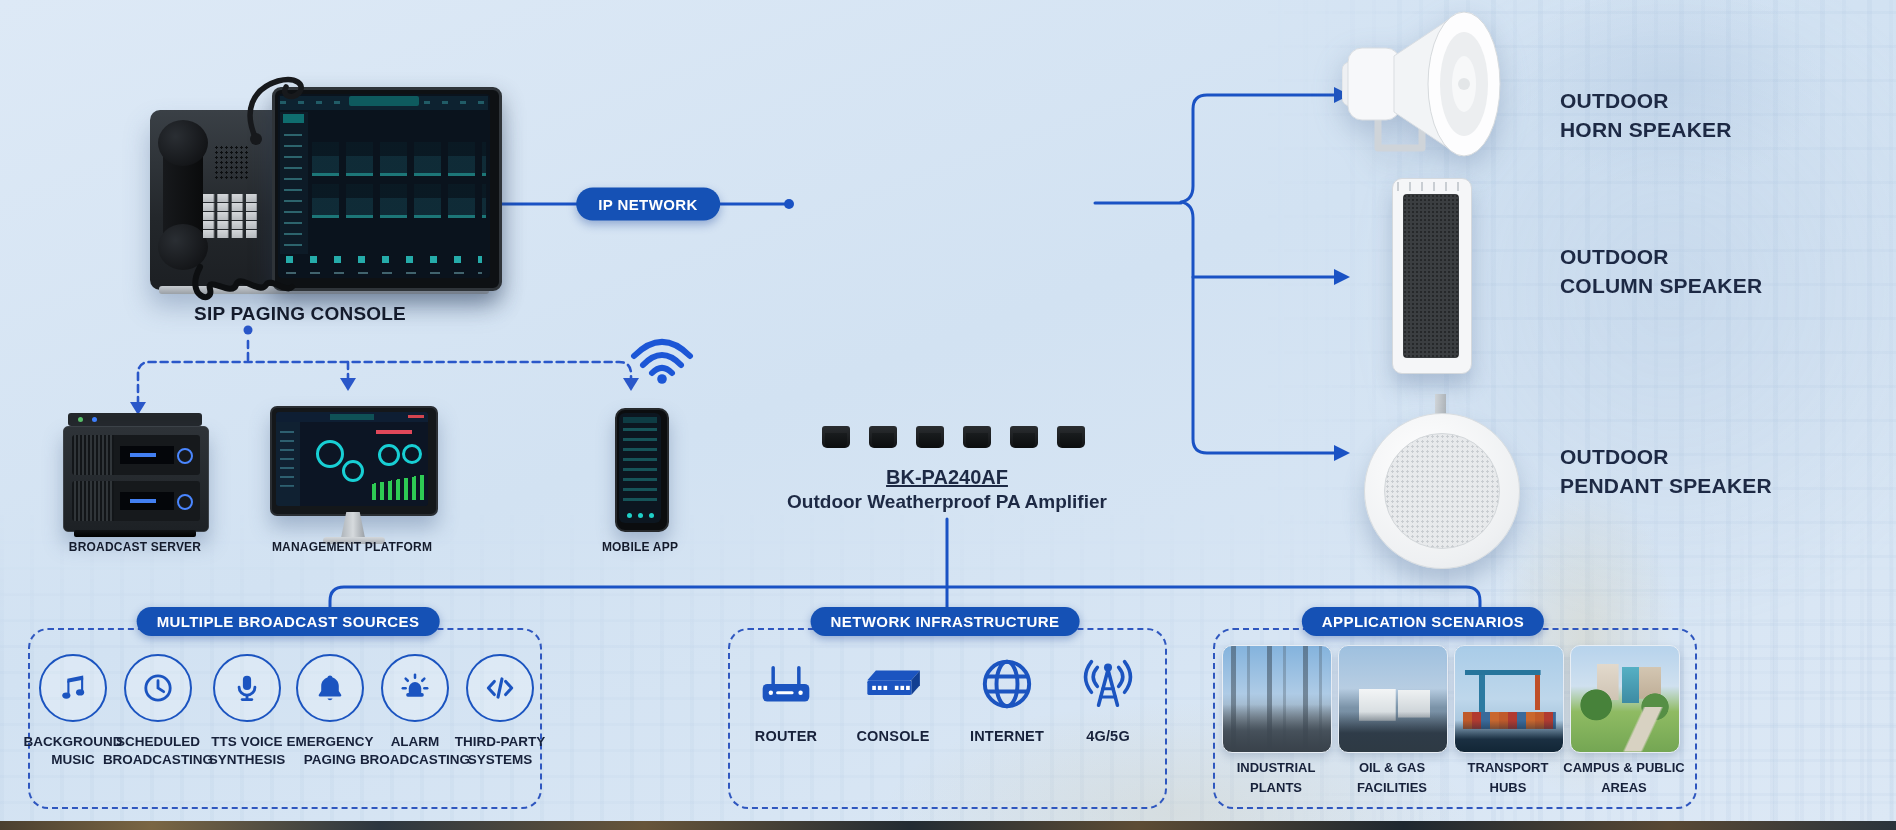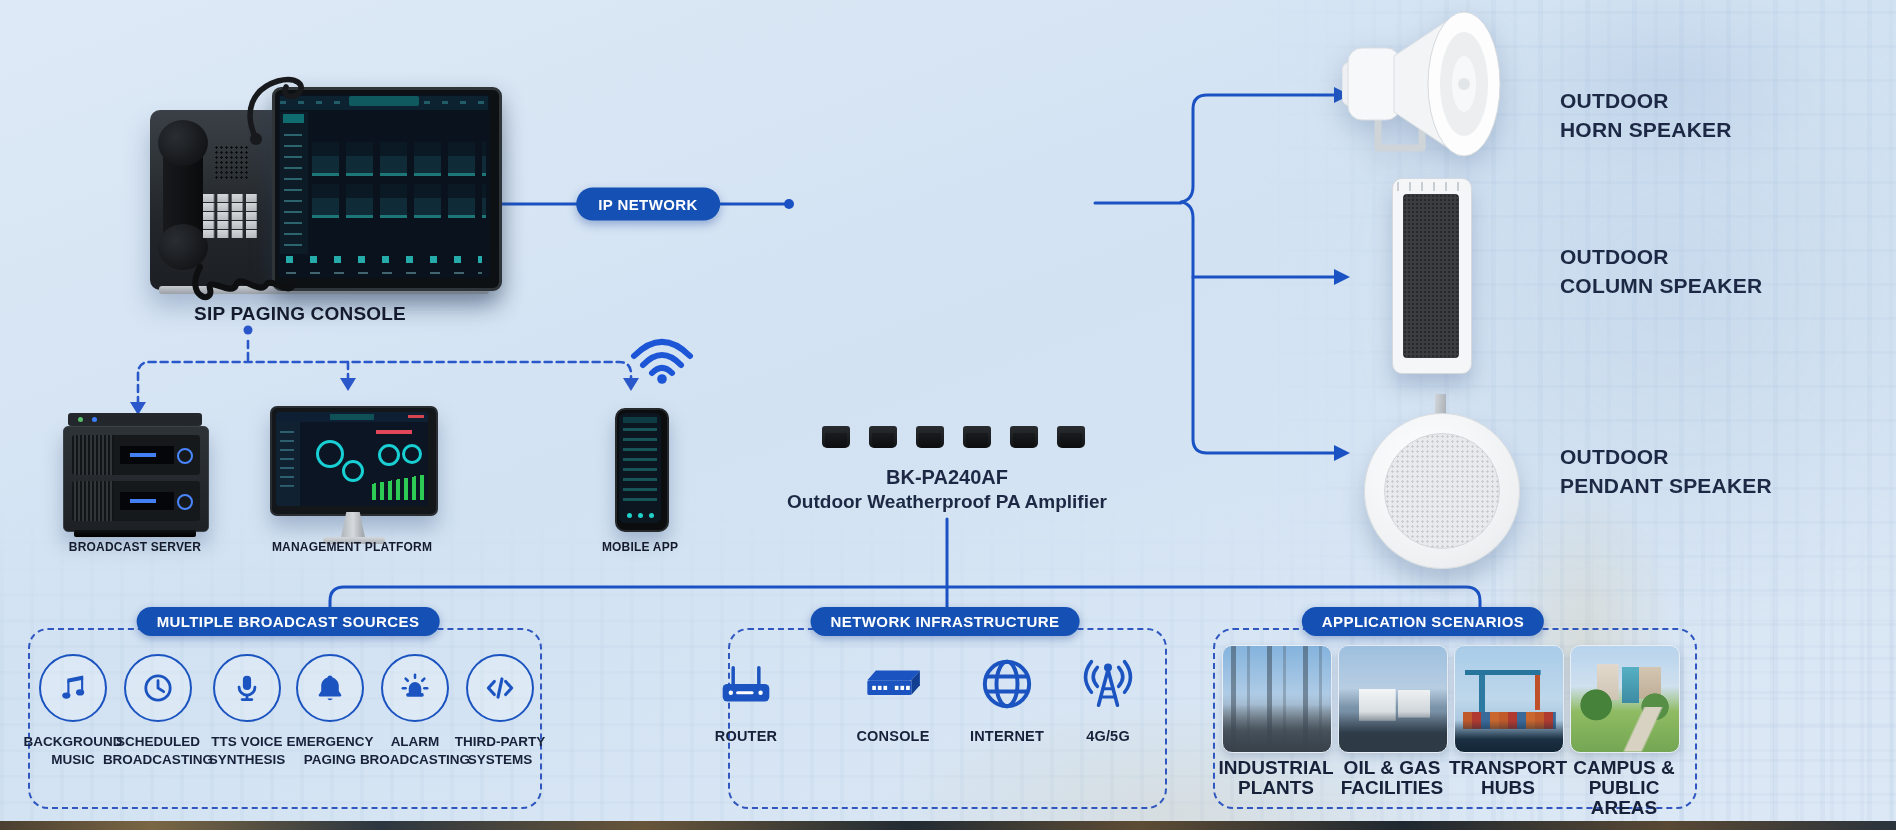--- a/index.html
+++ b/index.html
@@ -28,35 +28,35 @@
   .pill{position:absolute;z-index:3;transform:translate(-50%,-50%);background:#1551b5;color:#fff;
     font-weight:bold;font-size:15px;letter-spacing:.4px;padding:8px 22px;border-radius:999px;
     box-shadow:0 4px 10px rgba(16,60,150,.35);white-space:nowrap;}
   .zone-pill{position:absolute;z-index:3;transform:translateX(-50%);background:#1551b5;color:#fff;
     font-weight:bold;font-size:15px;letter-spacing:.4px;padding:6px 20px;border-radius:999px;
     box-shadow:0 3px 8px rgba(16,60,150,.35);white-space:nowrap;}
   .dev-label{position:absolute;z-index:3;transform:translateX(-50%);color:#141b2c;font-weight:bold;
     font-size:12px;letter-spacing:.2px;white-space:nowrap;}
   .spk-label{position:absolute;z-index:3;color:#1d2944;font-weight:bold;font-size:21px;line-height:29px;
     letter-spacing:.2px;white-space:pre-line;}
-  .amp-model{position:absolute;z-index:3;transform:translateX(-50%);color:#1d2944;font-weight:bold;font-size:20px;}
+  .amp-model{position:absolute;z-index:3;transform:translateX(-50%);color:#1d2944;font-weight:bold;font-size:20px;text-decoration:underline;}
   .amp-sub{position:absolute;z-index:3;transform:translateX(-50%);color:#1d2944;font-weight:bold;font-size:19px;}
 
   
   .zone{position:absolute;z-index:1;border:2px dashed #2f57bf;border-radius:20px;}
   .src-item{position:absolute;z-index:2;transform:translateX(-50%);display:flex;flex-direction:column;align-items:center;width:120px;}
   .src-circle{width:64px;height:64px;border:2.5px solid #1b54c0;border-radius:50%;display:flex;align-items:center;justify-content:center;background:rgba(255,255,255,.22);}
   .item-label{margin-top:11px;text-align:center;color:#17213a;font-weight:bold;font-size:13.5px;line-height:18px;white-space:pre-line;}
   .net-item{position:absolute;z-index:2;transform:translateX(-50%);display:flex;flex-direction:column;align-items:center;width:130px;}
   .net-icon-box{height:64px;display:flex;align-items:center;justify-content:center;}
   .net-label{margin-top:12px;color:#17213a;font-weight:bold;font-size:14.5px;letter-spacing:.2px;}
   .scn-card{position:absolute;z-index:2;width:108px;height:106px;border-radius:10px;overflow:hidden;
     border:1px solid #e8eef5;box-shadow:0 4px 9px rgba(70,95,130,.25);background-repeat:no-repeat;}
   .scn-label{position:absolute;z-index:2;transform:translateX(-50%);width:150px;text-align:center;color:#17213a;
-    font-weight:bold;font-size:19px;line-height:20px;white-space:pre-line;}
+    font-weight:bold;font-size:13px;line-height:20px;white-space:pre-line;}
 
   
   .photo-industrial{background-color:#9db4c6;background-image:
     linear-gradient(180deg, rgba(125,170,215,0) 55%, rgba(60,70,80,.85) 80%, #39424b 100%),
     repeating-linear-gradient(90deg, transparent 0 8px, rgba(55,68,80,.5) 8px 13px, transparent 13px 24px, rgba(80,95,108,.35) 24px 27px, transparent 27px 36px),
     linear-gradient(180deg,#84b3dd 0%,#aecbe6 45%,#97a7b4 70%,#5c676f 100%);}
   .photo-oil{background-color:#8fb0cc;background-image:
     linear-gradient(180deg, transparent 62%, rgba(40,52,64,.9) 82%, #2e3a44 100%),
     linear-gradient(#f3f5f6,#cfd6da),
     linear-gradient(#eef1f2,#c7ced3),
@@ -417,21 +417,21 @@
           </g>
       </svg>
     </div>
     <div class="item-label">THIRD-PARTY
 SYSTEMS</div>
   </div>
 
   <div class="zone" style="left:728px;top:628px;width:435px;height:177px;"></div>
   <div class="zone-pill" style="left:945px;top:607px;">NETWORK INFRASTRUCTURE</div>
 
-  <div class="net-item" style="left:746px;top:652px;">
+  <div class="net-item" style="left:786px;top:652px;">
     <div class="net-icon-box">
       <svg width="56" height="48" viewBox="0 0 48 40">
         <g stroke="#1b54c0" stroke-width="3" stroke-linecap="round">
             <line x1="13" y1="6" x2="13" y2="20"></line>
             <line x1="35" y1="6" x2="35" y2="20"></line>
           </g>
         <rect x="4" y="20" width="40" height="15" rx="4" fill="#1b54c0"></rect>
         <circle cx="11" cy="27.5" r="1.9" fill="#fff"></circle>
           <rect x="15.5" y="26.2" width="15" height="2.6" rx="1.3" fill="#fff"></rect>
           <circle cx="36.5" cy="27.5" r="1.9" fill="#fff"></circle>

